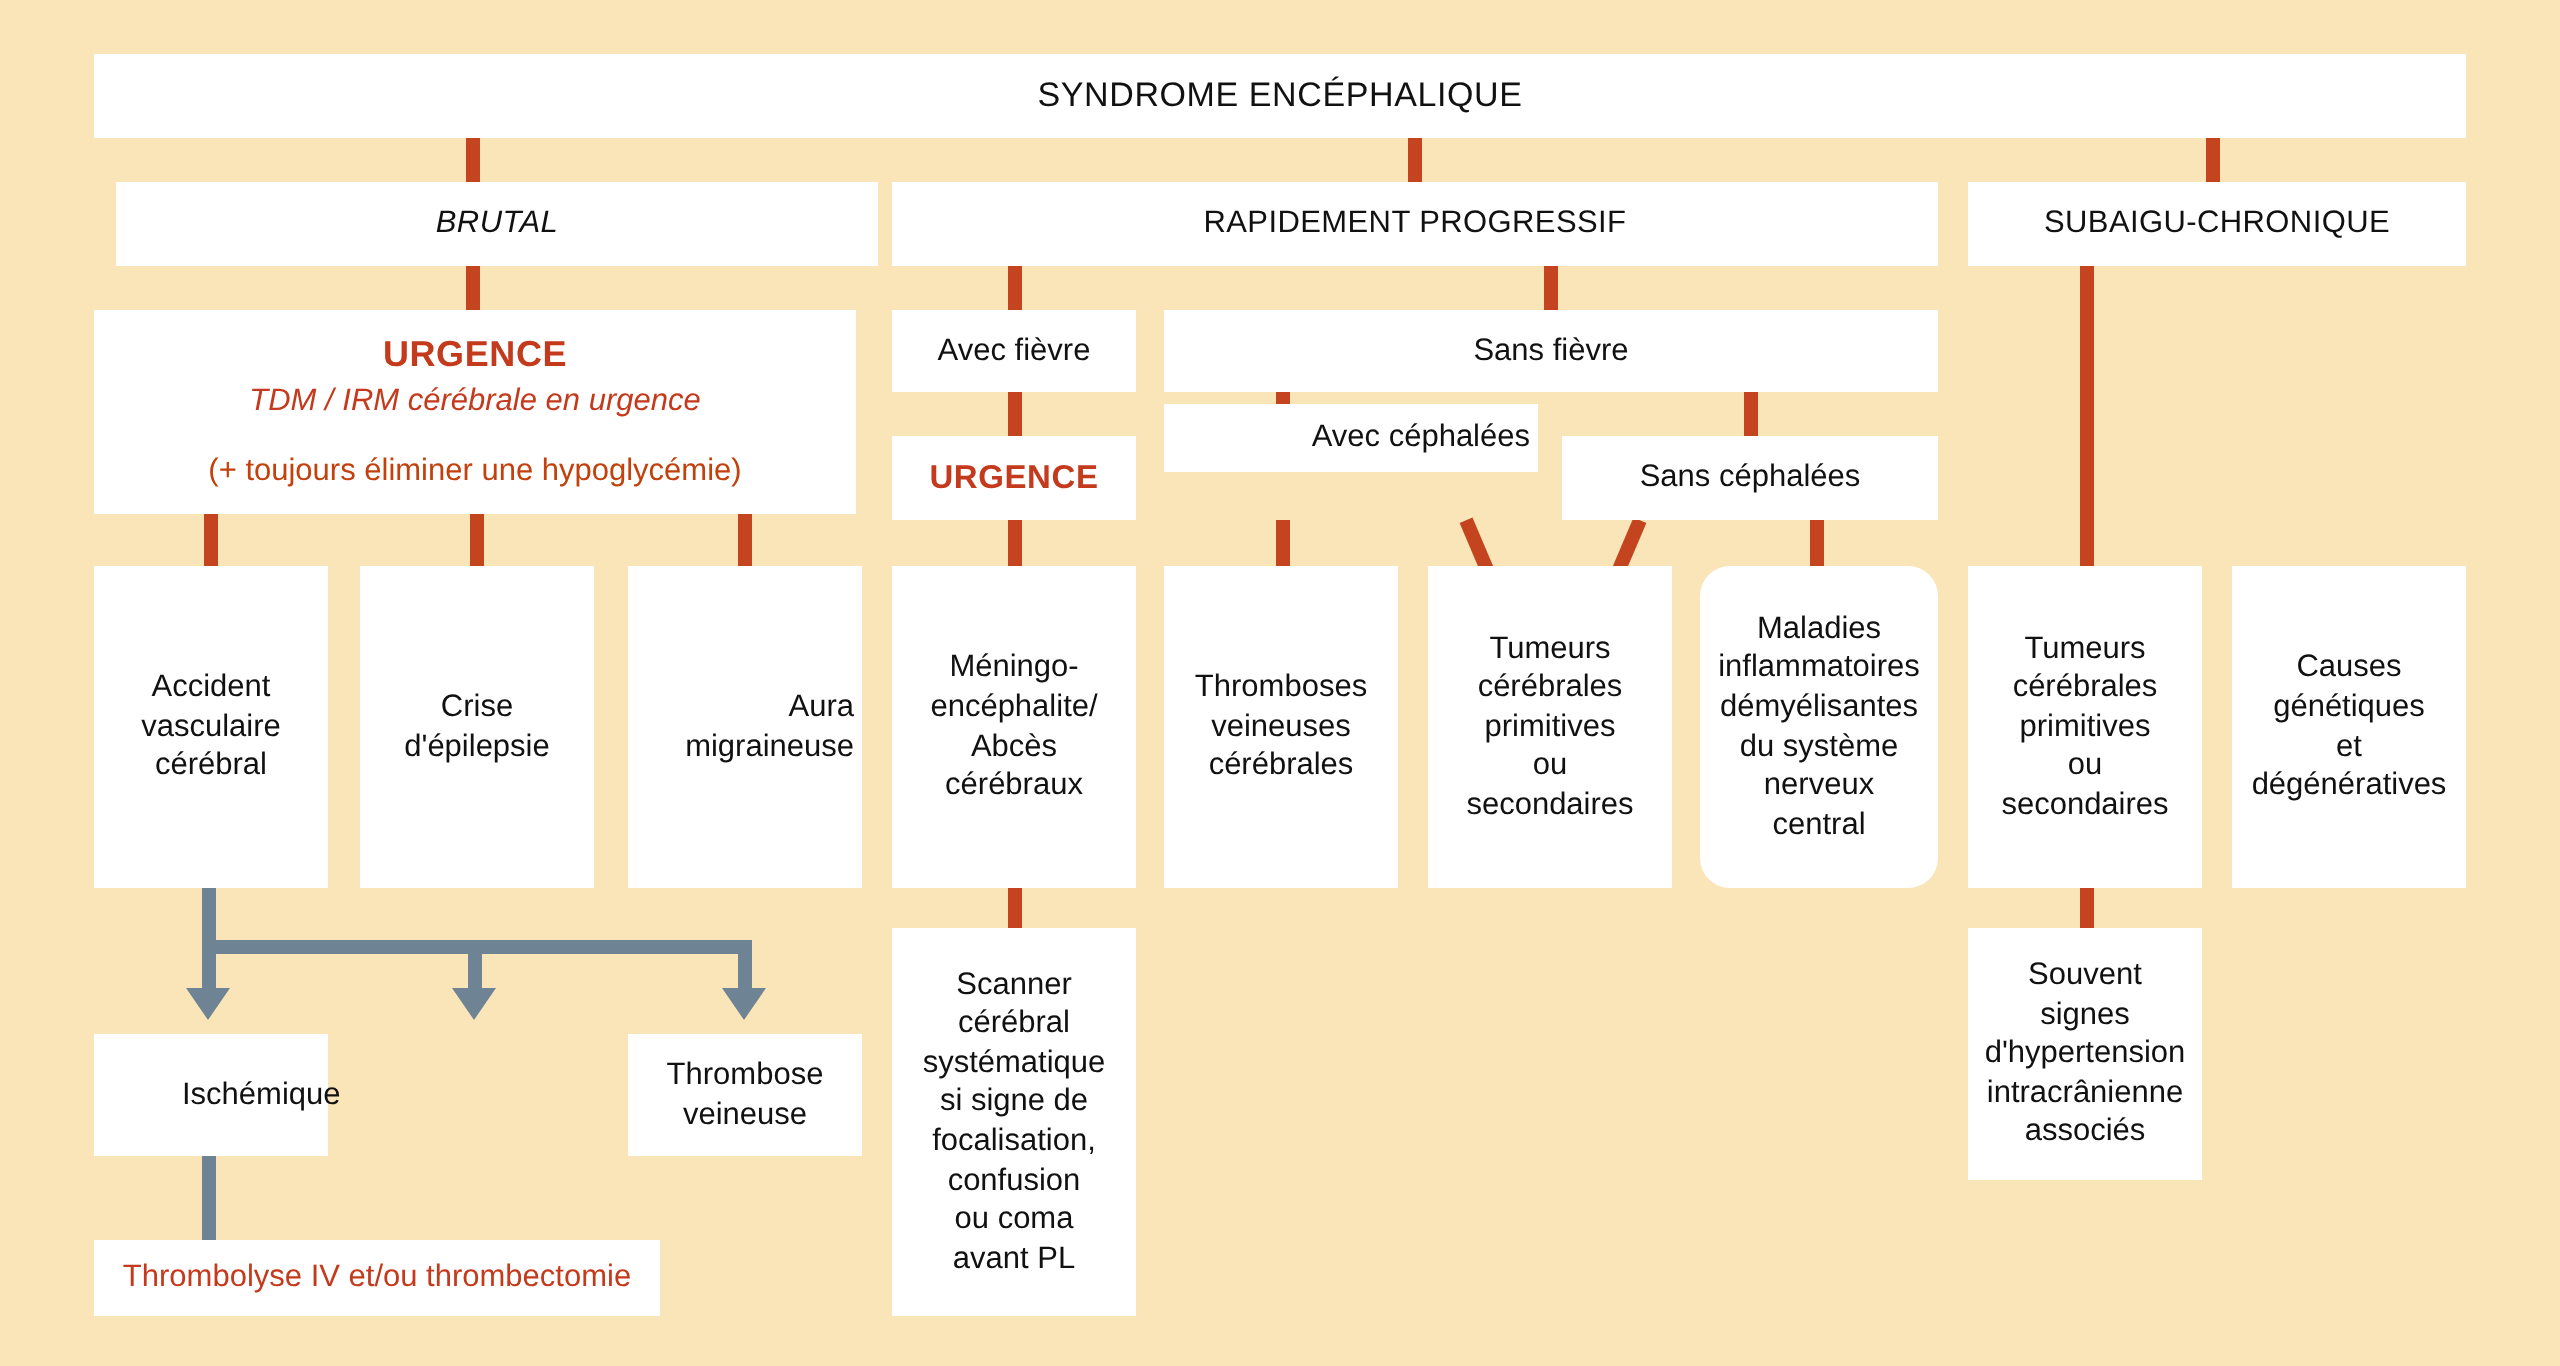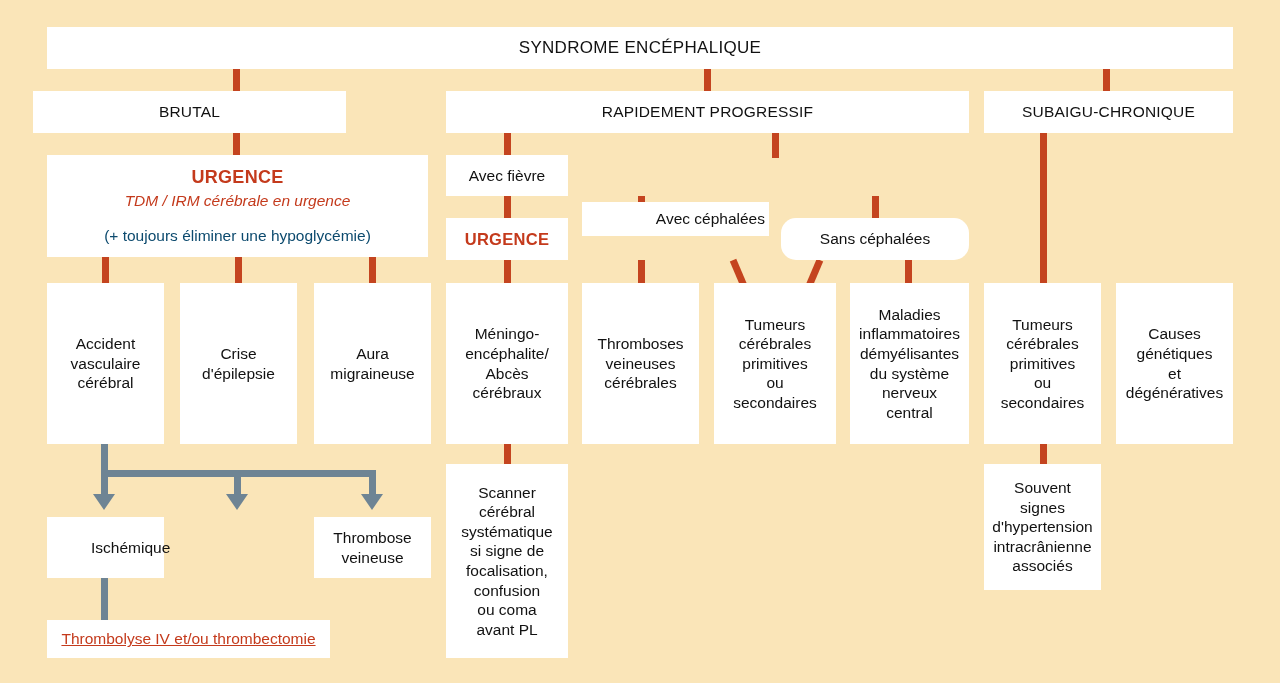--- a/index.html
+++ b/index.html
@@ -40,32 +40,32 @@
     display: block;
   }
   .urg-sub {
     color: #c43a1c;
     font-size: 15.5px;
     display: block;
     margin-top: 2px;
     font-style: italic;
   }
   .urg-note {
-    color: #0c4a6e;
+    color: #c2410c;
     font-size: 15.5px;
     display: block;
     margin-top: 16px;
   }
   .urg-small {
     color: #c43a1c;
     font-weight: bold;
     font-size: 16.5px;
     letter-spacing: 0.3px;
   }
-  .red-text { color: #c43a1c; font-size: 15.5px; text-decoration: underline; }
+  .red-text { color: #c43a1c; font-size: 15.5px; }
   
   .conn {
     position: absolute;
     background: #c4441f;
     z-index: 1;
   }
   .conn-diag {
     position: absolute;
     background: #c4441f;
     z-index: 1;
@@ -134,21 +134,21 @@
   <div class="garrow" style="left:93px;  top:494px;"></div>
   <div class="garrow" style="left:226px; top:494px;"></div>
   <div class="garrow" style="left:361px; top:494px;"></div>
 
   <div class="gline" style="left:101px; top:578px; width:7px; height:42px;"></div>
 
   <div class="box title-box" style="left:47px; top:27px; width:1186px; height:42px;">
     <span class="txt">SYNDROME ENCÉPHALIQUE</span>
   </div>
 
-  <div class="box head-box" style="left:33px; top:91px; width:313px; height:42px;">
+  <div class="box head-box" style="left:58px; top:91px; width:381px; height:42px;font-style:italic;">
     <span class="txt">BRUTAL</span>
   </div>
 
   <div class="box head-box" style="left:446px; top:91px; width:523px; height:42px;align-items:center;">
     <span class="txt">RAPIDEMENT PROGRESSIF</span>
   </div>
 
   <div class="box head-box" style="left:984px; top:91px; width:249px; height:42px;">
     <span class="txt">SUBAIGU-CHRONIQUE</span>
   </div>
@@ -158,59 +158,62 @@
     <span class="urg-sub">TDM / IRM cérébrale en urgence</span>
     <span class="urg-note">(+ toujours éliminer une hypoglycémie)</span>
   </div>
 
   <div class="box" style="left:47px; top:283px; width:117px; height:161px;">
     <span class="txt multiline">Accident<br>vasculaire<br>cérébral</span>
   </div>
   <div class="box" style="left:180px; top:283px; width:117px; height:161px;">
     <span class="txt multiline">Crise<br>d'épilepsie</span>
   </div>
-  <div class="box" style="left:314px; top:283px; width:117px; height:161px;">
+  <div class="box" style="left:314px; top:283px; width:117px; height:161px;text-align:right;">
     <span class="txt multiline">Aura<br>migraineuse</span>
   </div>
 
   <div class="box" style="left:47px; top:517px; width:117px; height:61px;padding-left:44px;">
     <span class="txt multiline">Ischémique</span>
   </div>
   <div class="box" style="left:314px; top:517px; width:117px; height:61px;">
     <span class="txt multiline">Thrombose<br>veineuse</span>
   </div>
 
   <div class="box" style="left:47px; top:620px; width:283px; height:38px;">
     <span class="txt red-text">Thrombolyse IV et/ou thrombectomie</span>
   </div>
 
   <div class="box" style="left:446px; top:155px; width:122px; height:41px;">
     <span class="txt">Avec fièvre</span>
   </div>
+  <div class="box" style="left:582px; top:155px; width:387px; height:41px;">
+    <span class="txt">Sans fièvre</span>
+  </div>
 
   <div class="box" style="left:446px; top:218px; width:122px; height:42px;">
     <span class="txt urg-small">URGENCE</span>
   </div>
   <div class="box" style="left:582px; top:202px; width:187px; height:34px;text-align:right;">
     <span class="txt">Avec céphalées</span>
   </div>
-  <div class="box" style="left:781px; top:218px; width:188px; height:42px;border-radius:15px;">
+  <div class="box" style="left:781px; top:218px; width:188px; height:42px;">
     <span class="txt">Sans céphalées</span>
   </div>
 
   <div class="box" style="left:446px; top:283px; width:122px; height:161px;">
     <span class="txt multiline">Méningo-<br>encéphalite/<br>Abcès<br>cérébraux</span>
   </div>
   <div class="box" style="left:582px; top:283px; width:117px; height:161px;">
     <span class="txt multiline">Thromboses<br>veineuses<br>cérébrales</span>
   </div>
   <div class="box" style="left:714px; top:283px; width:122px; height:161px;">
     <span class="txt multiline">Tumeurs<br>cérébrales<br>primitives<br>ou<br>secondaires</span>
   </div>
-  <div class="box" style="left:850px; top:283px; width:119px; height:161px;">
+  <div class="box" style="left:850px; top:283px; width:119px; height:161px;border-radius:15px;">
     <span class="txt multiline">Maladies<br>inflammatoires<br>démyélisantes<br>du système<br>nerveux<br>central</span>
   </div>
 
   <div class="box" style="left:446px; top:464px; width:122px; height:194px;">
     <span class="txt multiline">Scanner<br>cérébral<br>systématique<br>si signe de<br>focalisation,<br>confusion<br>ou coma<br>avant PL</span>
   </div>
 
   <div class="box" style="left:984px; top:283px; width:117px; height:161px;">
     <span class="txt multiline">Tumeurs<br>cérébrales<br>primitives<br>ou<br>secondaires</span>
   </div>

